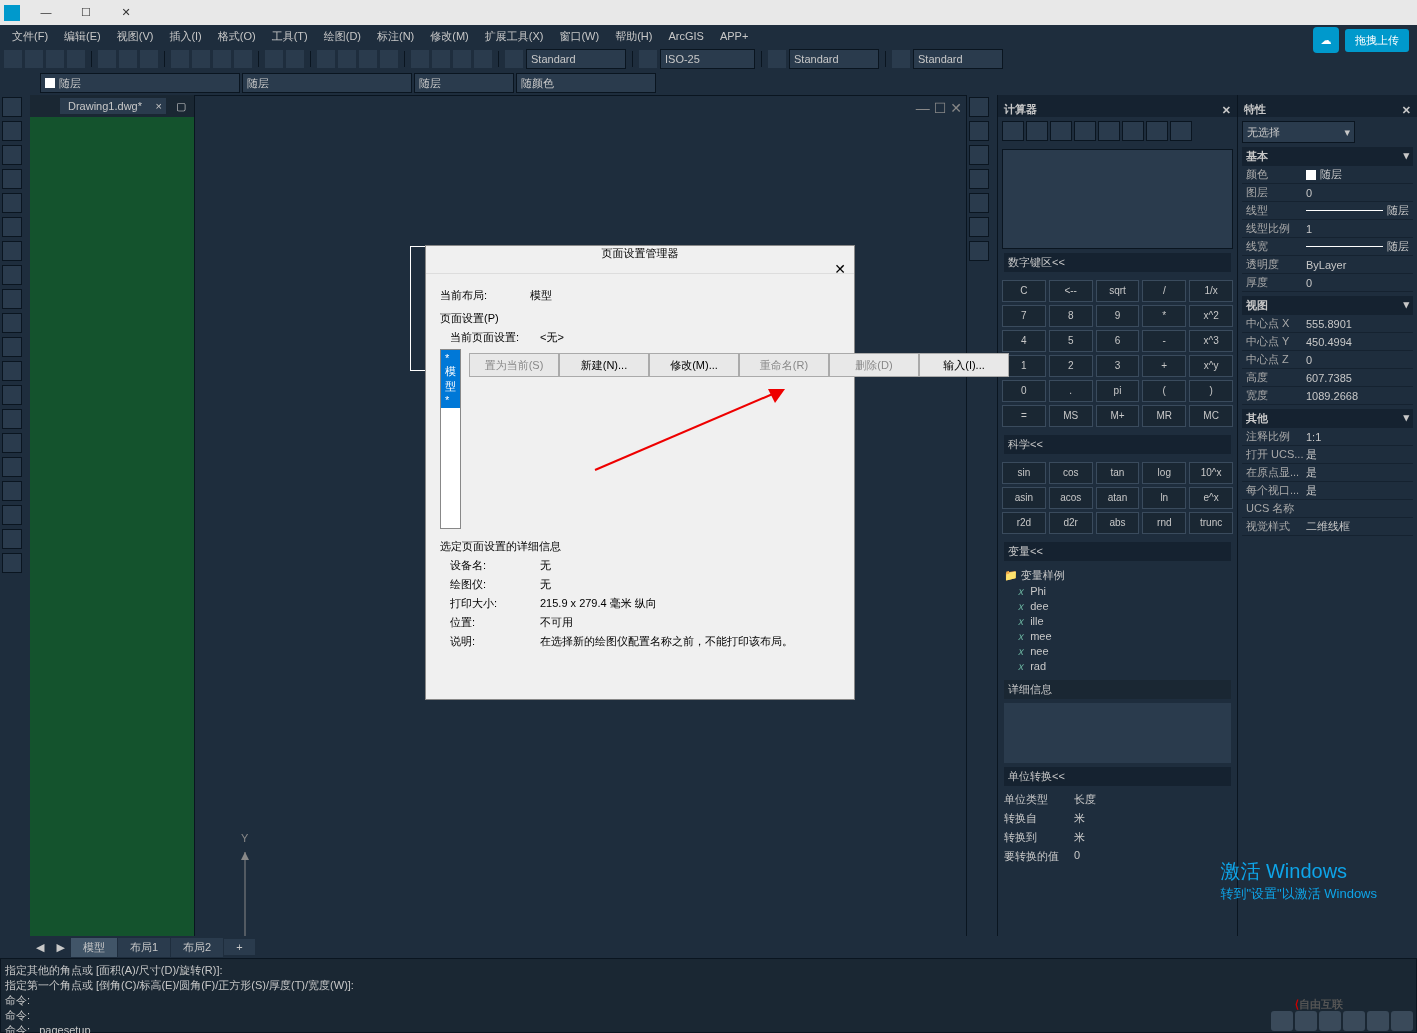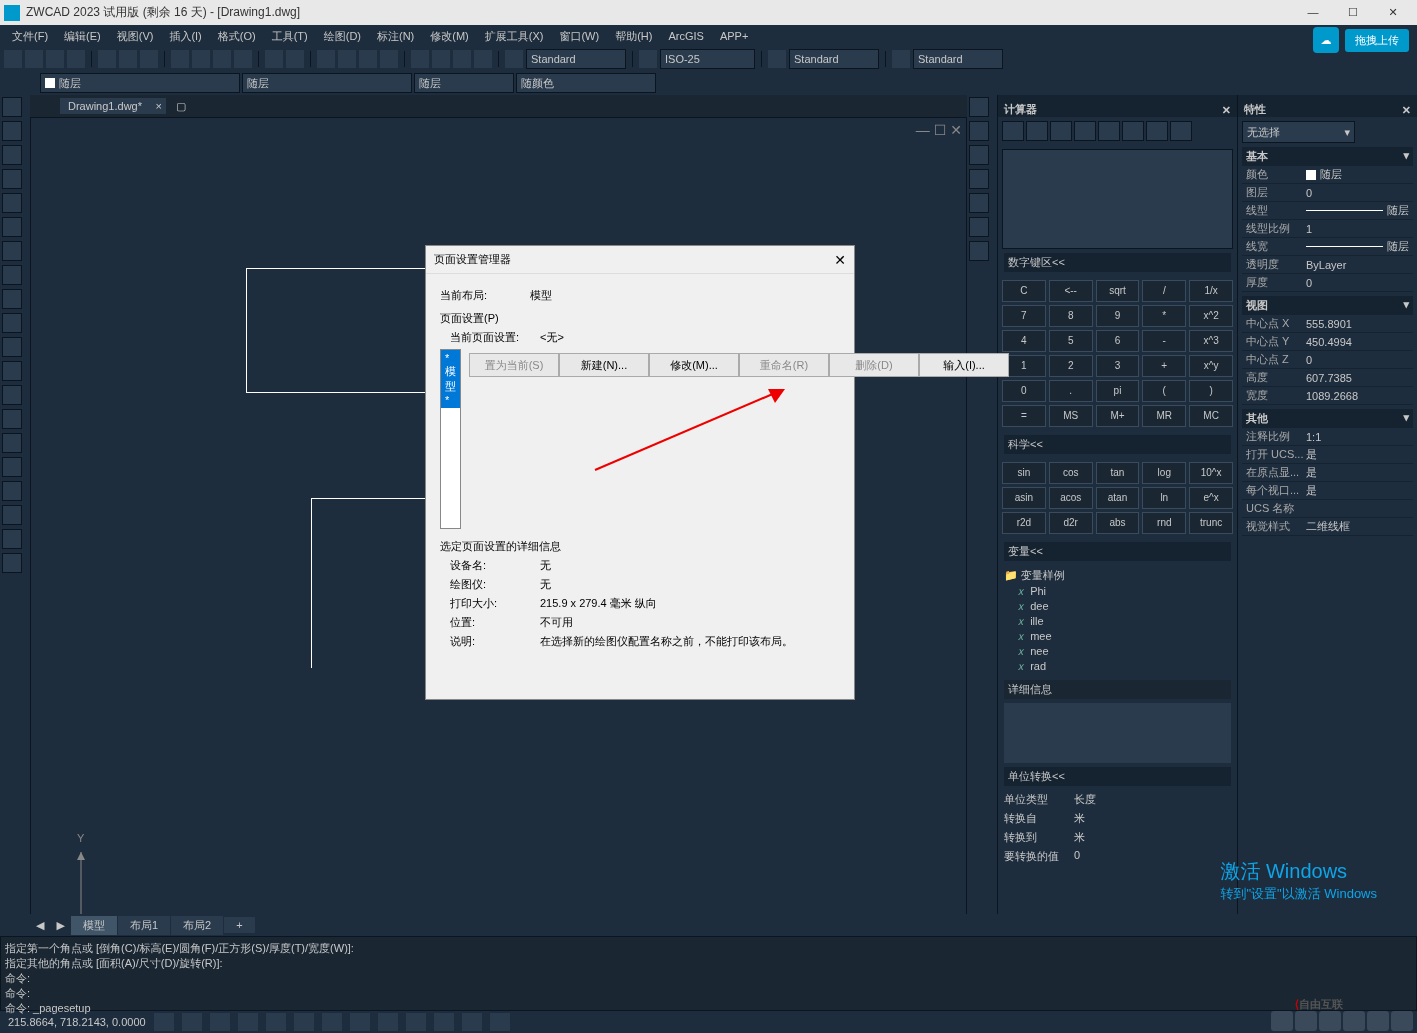--- a/index.html
+++ b/index.html
@@ -17,21 +17,21 @@
 .toolbar .tb{width:18px;height:18px;background:#2a3b4d;}
 .toolbar .sep{width:1px;height:16px;background:#0a1520;margin:0 3px;}
 .toolbar .dd{height:20px;background:#2a3b4d;border:1px solid #0a1520;padding:0 4px;line-height:18px;color:#c8c8c8;}
 .toolbar2{height:24px;background:#1e2d3d;display:flex;align-items:center;padding:0 4px;gap:3px;}
 .layerbar{display:flex;gap:2px;align-items:center;}
 .layerdd{width:200px;height:20px;background:#2a3b4d;border:1px solid #0a1520;display:flex;align-items:center;padding:0 4px;}
 .layerdd .sq{width:10px;height:10px;background:#fff;margin-right:4px;}
 .main{display:flex;height:calc(100% - 135px);}
 .lefttool{width:30px;background:#1e2d3d;display:flex;flex-direction:column;padding:2px;gap:4px;}
 .lefttool .lt{width:20px;height:20px;background:#2a3b4d;border:1px solid #0a1520;}
-.center{flex:1;background:#14532d;display:flex;flex-direction:column;position:relative;}
+.center{flex:1;background:#14532d;display:flex;position:relative;}
 .tabs{height:22px;background:#1a2733;display:flex;align-items:center;padding-left:30px;}
 .tabs .tab{padding:2px 24px 2px 8px;background:#2a3b4d;color:#c8c8c8;position:relative;margin-right:2px;}
 .tabs .tab .x{position:absolute;right:4px;top:2px;}
 .canvas{flex:1;background:#1e2d3d;position:relative;border:1px solid #0a1520;}
 .canvas .rect{position:absolute;border:1px solid #fff;}
 .canvas .axis{position:absolute;left:30px;bottom:20px;color:#888;}
 .canvas .wc{position:absolute;right:4px;top:4px;display:flex;gap:4px;}
 .canvas .wc span{color:#888;font-size:14px;}
 .righttool{width:30px;background:#1e2d3d;padding:2px;display:flex;flex-direction:column;gap:4px;}
 .righttool .rt{width:20px;height:20px;background:#2a3b4d;border:1px solid #0a1520;}
@@ -68,21 +68,21 @@
 .prow .pv .ln{flex:1;height:1px;background:#fff;}
 .bottom{position:absolute;bottom:0;left:0;right:0;}
 .btabs{height:22px;background:#1e2d3d;display:flex;align-items:center;padding-left:30px;}
 .btabs .bt{padding:2px 12px;background:#2a3b4d;margin-right:1px;}
 .btabs .bt.active{background:#415568;}
 .btabs .arr{padding:0 6px;}
 .cmdline{height:75px;background:#1a2733;border:1px solid #0a1520;padding:4px;color:#c8c8c8;font-family:monospace;font-size:12px;}
 .statusbar{height:22px;background:#1e2d3d;display:flex;align-items:center;padding:0 8px;gap:8px;}
 .statusbar .sb{width:20px;height:18px;background:#2a3b4d;}
 .dialog{position:absolute;left:425px;top:245px;width:430px;height:455px;background:#f0f0f0;border:1px solid #888;color:#000;z-index:100;}
-.dialog .dt{height:28px;display:flex;align-items:center;padding:0 8px;border-bottom:1px solid #ddd;}
+.dialog .dt{height:28px;display:flex;align-items:center;padding:0 8px;border-bottom:1px solid #ddd;flex-direction:column;}
 .dialog .dt .dx{margin-left:auto;font-size:14px;}
 .dialog .db{padding:10px 14px;}
 .dialog .drow{display:flex;margin:4px 0;}
 .dialog .dl{width:90px;}
 .dialog .listbox{width:310px;height:180px;border:1px solid #888;background:#fff;}
 .dialog .listbox .li{background:#0078d7;color:#fff;padding:2px 4px;}
 .dialog .rbtn{width:90px;height:24px;border:1px solid #aaa;background:#e8e8e8;margin:4px 0;font-size:11px;}
 .dialog .rbtn:disabled{color:#888;}
 .dialog .chk{display:flex;align-items:center;gap:4px;margin:6px 0;}
 .dialog .dbtn{width:70px;height:24px;border:1px solid #888;background:#e8e8e8;}
@@ -91,21 +91,20 @@
 .watermark{position:absolute;right:40px;bottom:130px;color:#0ea5e9;font-size:18px;}
 .watermark2{position:absolute;right:74px;bottom:20px;font-size:20px;font-weight:bold;color:#555;z-index:200;}
 .tray{position:absolute;right:4px;bottom:2px;display:flex;gap:2px;z-index:201;}
 .tray .ti{width:22px;height:20px;background:#3a4a5a;border-radius:3px;}
 </style>
 </head>
 <body>
 
 <div class="titlebar">
  <div class="logo"></div>
- <div class="title">ZWCAD 2023 试用版 (剩余 16 天) - [Drawing1.dwg]</div>
  <div class="wbtn">—</div>
  <div class="wbtn">☐</div>
  <div class="wbtn">✕</div>
 </div>
 
 <div class="menubar">
  <span>文件(F)</span>
  <span>编辑(E)</span>
  <span>视图(V)</span>
  <span>插入(I)</span>
@@ -515,41 +514,25 @@
 <div class="bottom">
  <div class="btabs">
   <span class="arr">◀</span>
   <span class="arr">▶</span>
   <div class="bt active">模型</div>
   <div class="bt">布局1</div>
   <div class="bt">布局2</div>
   <div class="bt">+</div>
  </div>
  <div class="cmdline">
+  <div>指定其他的角点或 [面积(A)/尺寸(D)/旋转(R)]:</div>
   <div>指定第一个角点或 [倒角(C)/标高(E)/圆角(F)/正方形(S)/厚度(T)/宽度(W)]:</div>
-  <div>指定其他的角点或 [面积(A)/尺寸(D)/旋转(R)]:</div>
   <div>命令:</div>
   <div>命令:</div>
   <div>命令: _pagesetup</div>
- </div>
- <div class="statusbar">
-  <span>215.8664, 718.2143, 0.0000</span>
-  <div class="sb"></div>
-  <div class="sb"></div>
-  <div class="sb"></div>
-  <div class="sb"></div>
-  <div class="sb"></div>
-  <div class="sb"></div>
-  <div class="sb"></div>
-  <div class="sb"></div>
-  <div class="sb"></div>
-  <div class="sb"></div>
-  <div class="sb"></div>
-  <div class="sb"></div>
-  <div class="sb"></div>
  </div>
 </div>
 
 <div class="dialog">
  <div class="dt">
       <span>页面设置管理器</span>
       <span class="dx">✕</span>
     </div>
  <div class="db">
   <div class="drow">

